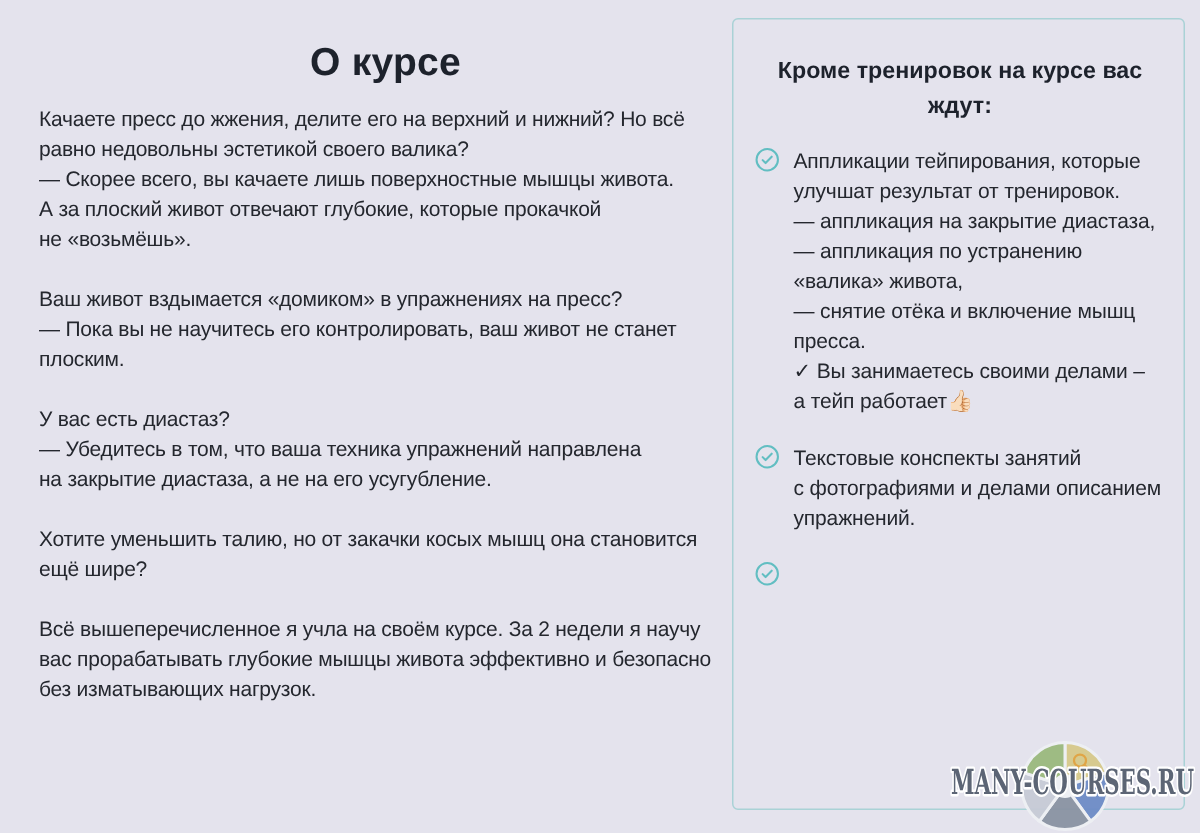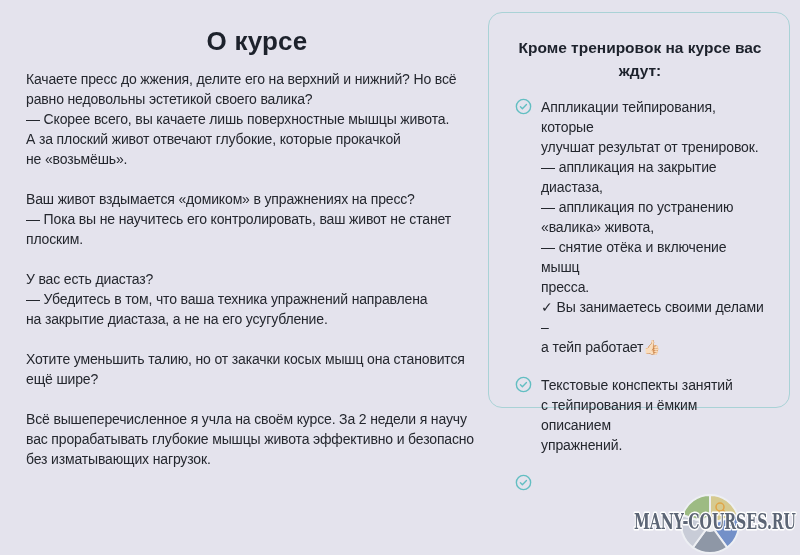--- a/index.html
+++ b/index.html
@@ -33,38 +33,38 @@
     line-height: 20px;
     letter-spacing: -0.15px;
     white-space: pre-line;
     color: #24272e;
   }
 
   
   .card {
     position: absolute;
     left: 488px; top: 12px;
-    width: 302px; height: 396px;
+    width: 302px; height: 528px;
     box-sizing: border-box;
     border: 1px solid #a9d2d6;
-    border-radius: 14px;
+    border-radius: 4px;
     padding: 23px 12px 18px 14px;
   }
   .card h2 {
     margin: 0 6px 15px 6px;
     font-size: 15.5px;
     line-height: 23px;
     font-weight: 700;
     text-align: center;
     white-space: pre-line;
     color: #1d222c;
   }
   .card ul {
     list-style: none;
-    margin: 12px; padding: 0;
+    margin: 0; padding: 0;
   }
   .card li {
     display: flex;
     align-items: flex-start;
     gap: 9px;
     margin-bottom: 18px;
   }
   .check { flex: 0 0 auto; width: 17px; height: 17px; margin-top: 1px; }
   .check svg { display: block; width: 17px; height: 17px; }
   .feature-text {
@@ -134,21 +134,21 @@
       </li>
 
       <li class="feature">
         <span class="check">
           <svg viewBox="0 0 20 20" aria-hidden="true">
             <circle cx="10" cy="10" r="8.4" fill="none" stroke="#62bec2" stroke-width="1.6"></circle>
             <path d="M6.4 10.3l2.3 2.3 4.8-5" fill="none" stroke="#62bec2" stroke-width="1.6" stroke-linecap="round" stroke-linejoin="round"></path>
           </svg>
         </span>
         <span class="feature-text">Текстовые конспекты занятий
-с тейпирования и ёмким описанием
+с фотографиями и делами описанием
 упражнений.</span>
       </li>
 
       <li class="feature">
         <span class="check">
           <svg viewBox="0 0 20 20" aria-hidden="true">
             <circle cx="10" cy="10" r="8.4" fill="none" stroke="#62bec2" stroke-width="1.6"></circle>
             <path d="M6.4 10.3l2.3 2.3 4.8-5" fill="none" stroke="#62bec2" stroke-width="1.6" stroke-linecap="round" stroke-linejoin="round"></path>
           </svg>
         </span>

